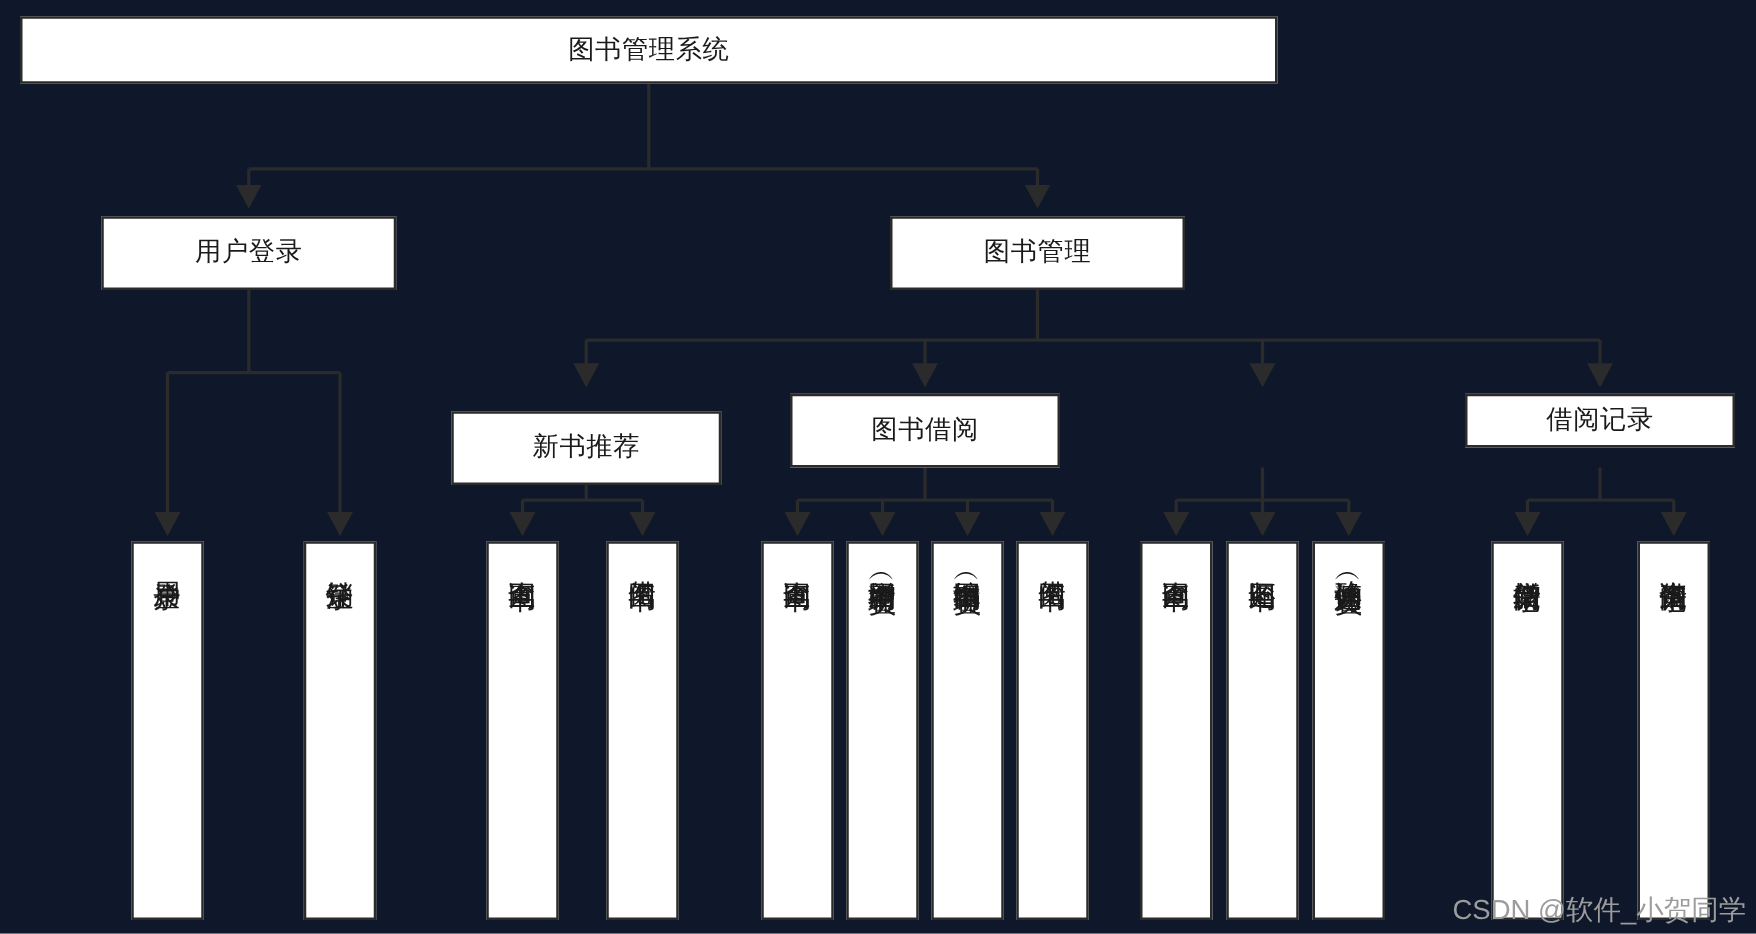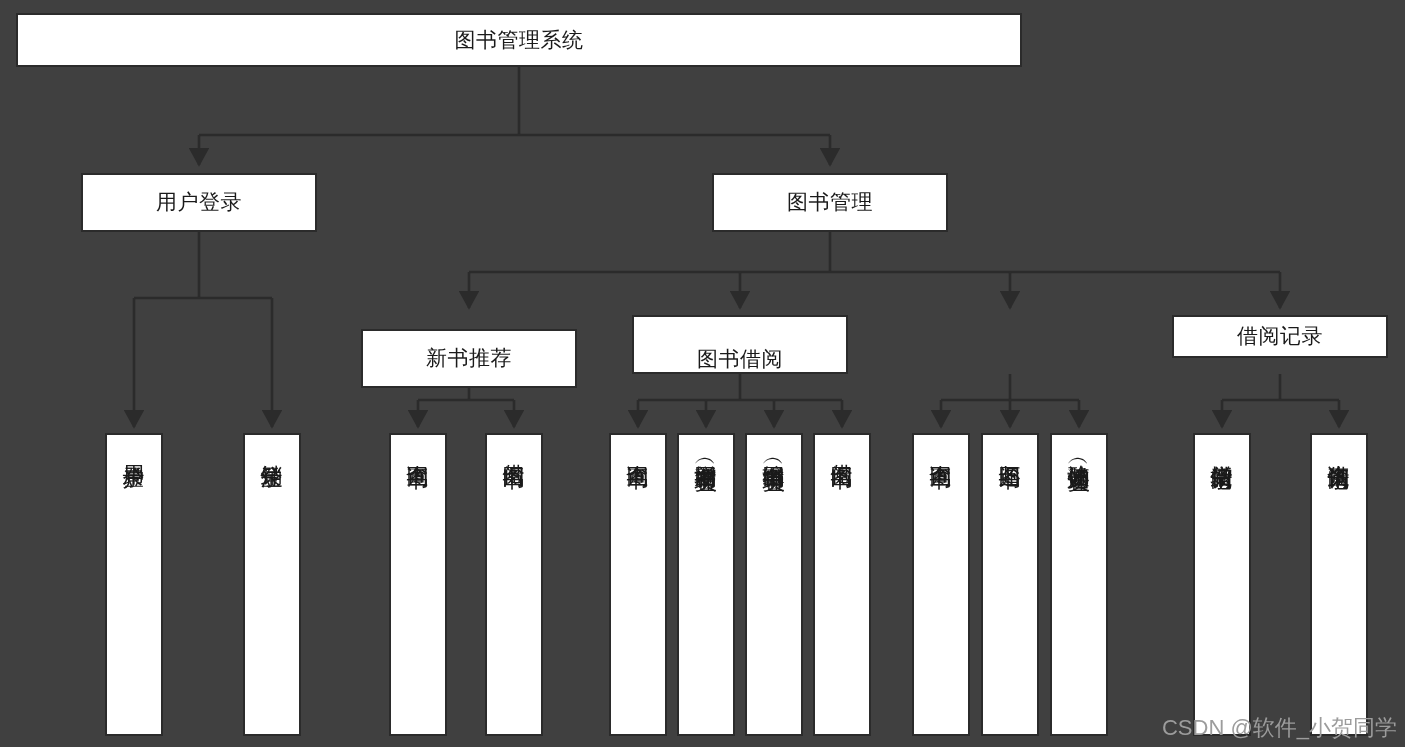--- a/index.html
+++ b/index.html
@@ -8,21 +8,21 @@
     padding: 0;
     background: #ffffff;
   }
   body {
     font-family: "Liberation Sans", "DejaVu Sans", sans-serif;
   }
   #diagram-root {
     position: relative;
     width: 1405px;
     height: 747px;
-    background: #404040;
+    background: #0f172a;
     overflow: hidden;
   }
   svg.connector-layer {
     position: absolute;
     left: 0;
     top: 0;
     width: 1405px;
     height: 747px;
     pointer-events: none;
   }
@@ -135,21 +135,21 @@
   <div class="node horiz" style="left:81px; top:173px; width:236px; height:59px;">
     <span class="node-label">用户登录</span>
   </div>
   <div class="node horiz" style="left:712px; top:173px; width:236px; height:59px;">
     <span class="node-label">图书管理</span>
   </div>
 
   <div class="node horiz" style="left:361px; top:329px; width:216px; height:59px;">
     <span class="node-label">新书推荐</span>
   </div>
-  <div class="node horiz" style="left:632px; top:315px; width:216px; height:59px;align-items:flex-end;">
+  <div class="node horiz" style="left:632px; top:315px; width:216px; height:59px;">
     <span class="node-label">图书借阅</span>
   </div>
   <div class="node horiz" style="left:1172px; top:315px; width:216px; height:43px;">
     <span class="node-label">借阅记录</span>
   </div>
 
   <div class="node vert" style="left:105px; top:433px; width:58px; height:303px;">
     <span class="node-label">用户登录</span>
   </div>
   <div class="node vert" style="left:243px; top:433px; width:58px; height:303px;">

